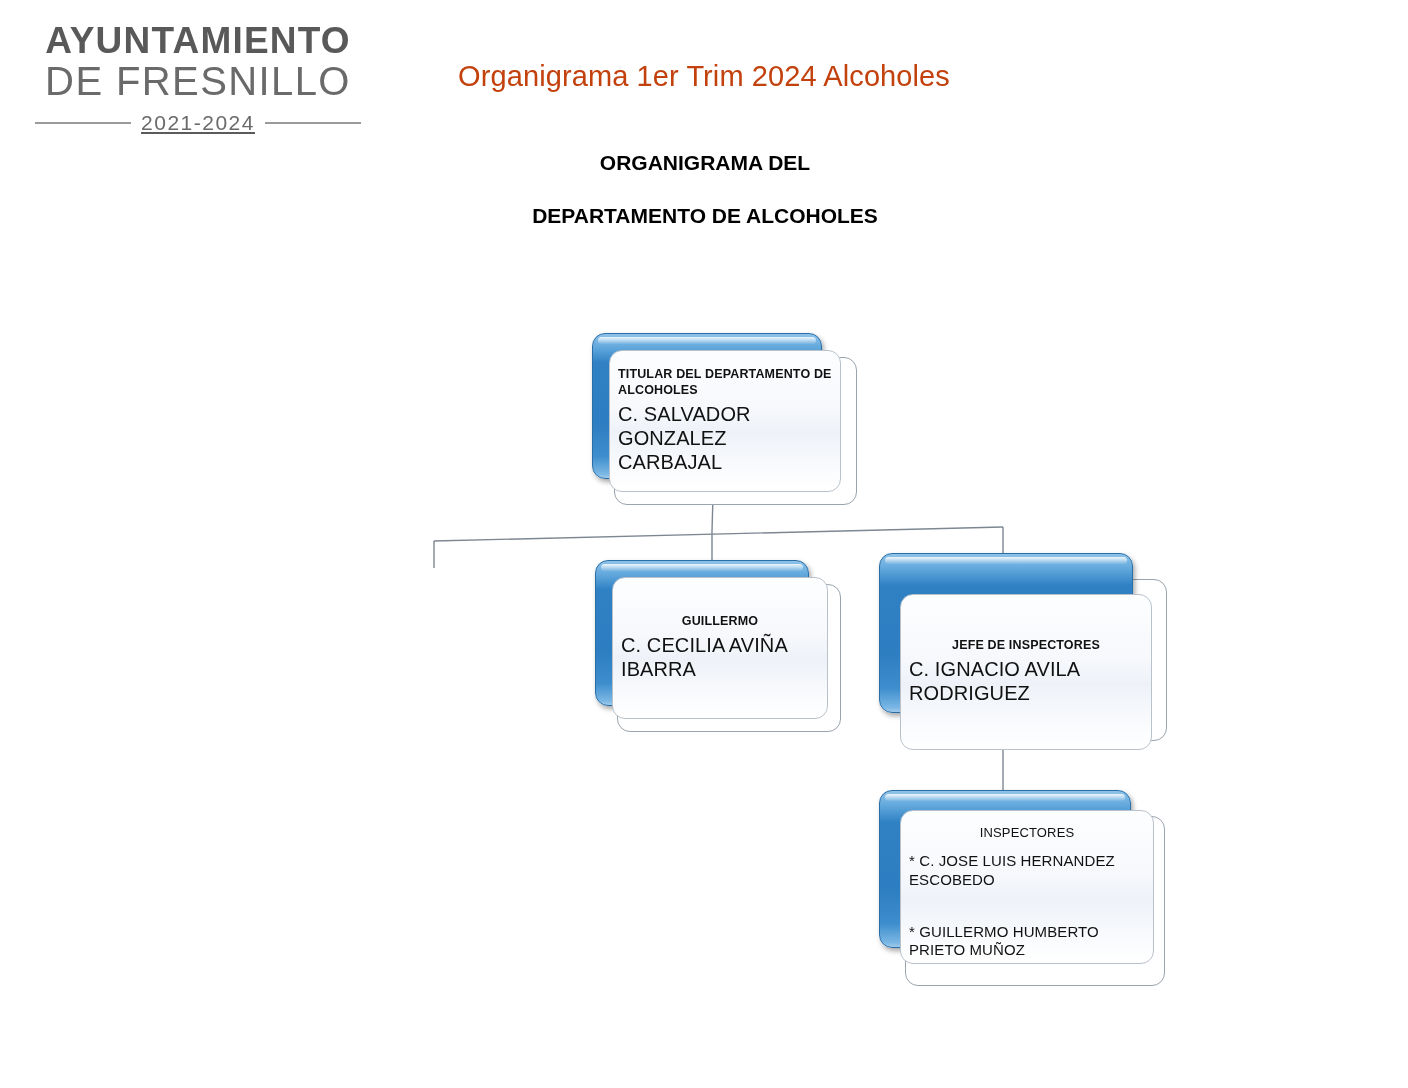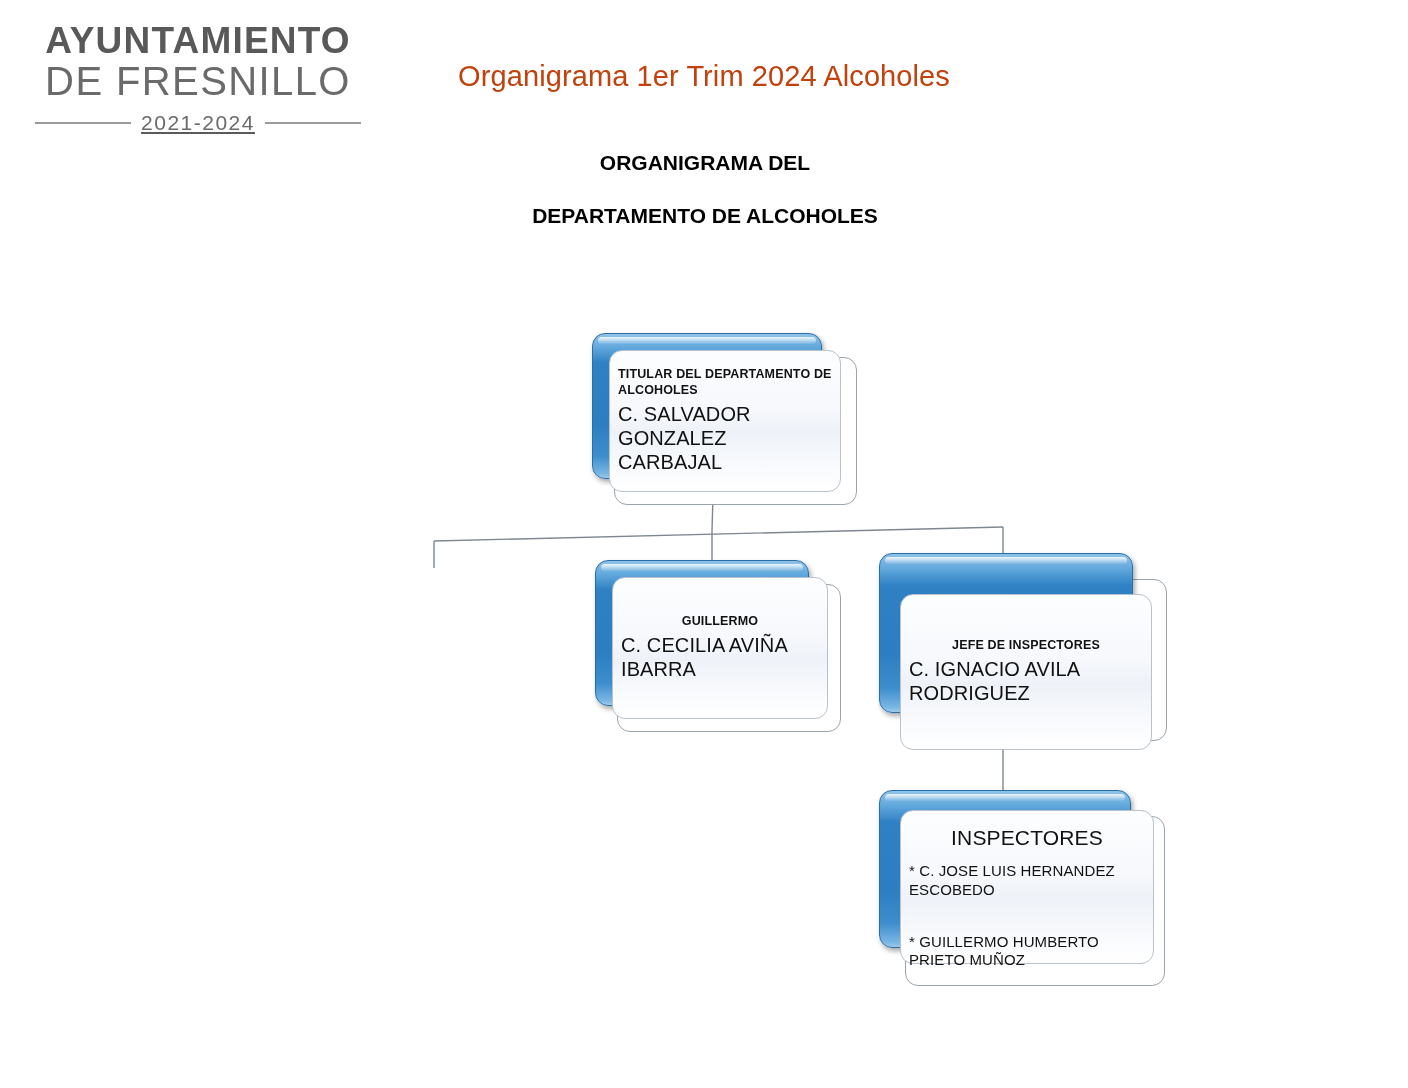--- a/index.html
+++ b/index.html
@@ -170,21 +170,21 @@
     letter-spacing: 0.1px;
     line-height: 1.22;
     margin-top: 3px;
   }
   
   .node.inspectors .glass {
     justify-content: flex-start;
     padding-top: 14px;
   }
   .node.inspectors .role {
-    font-size: 21px;
+    font-size: 13px;
     font-weight: 400;
   }
   .node.inspectors .person {
     font-size: 15px;
     margin-top: 11px;
   }
   .node.inspectors .person.last {
     margin-top: 34px;
   }
 </style>

